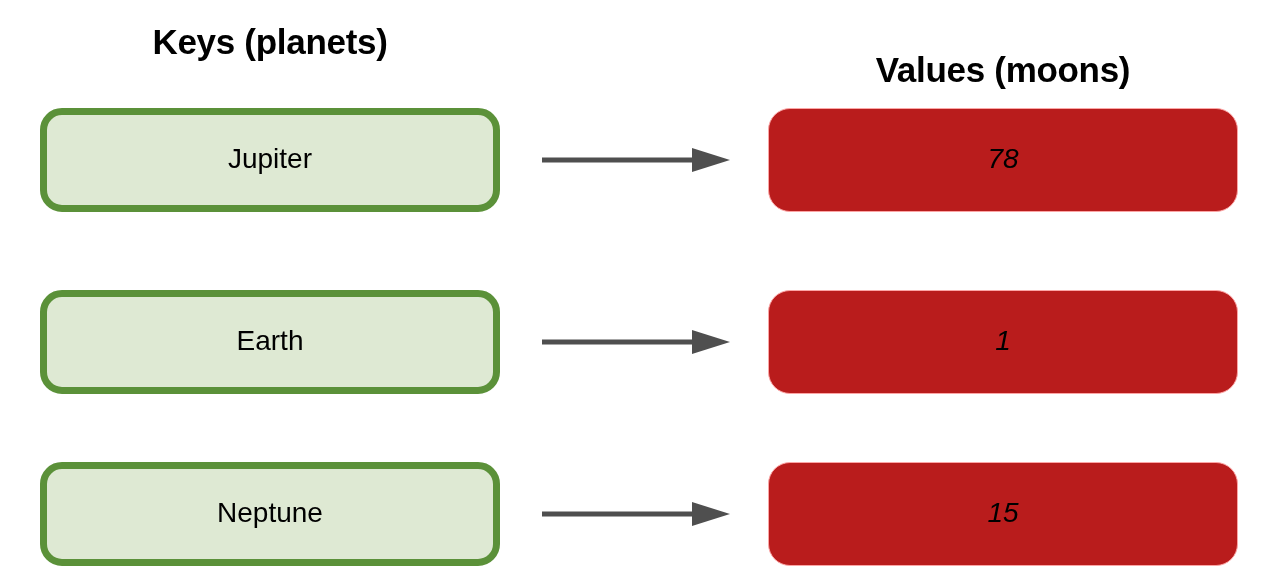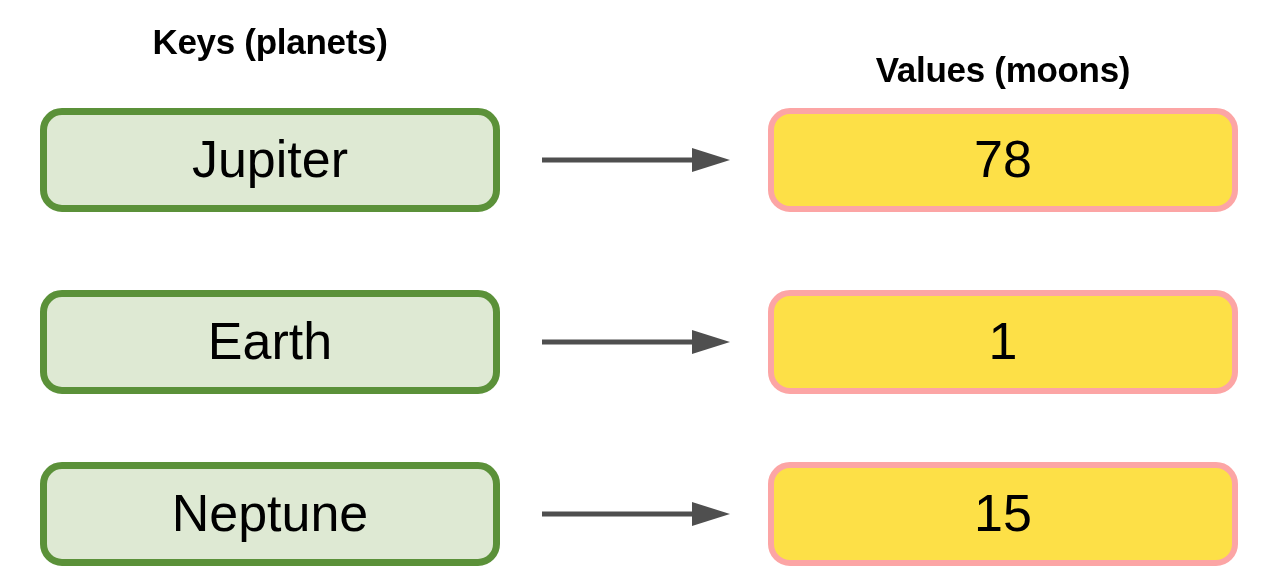--- a/index.html
+++ b/index.html
@@ -62,37 +62,38 @@
   
   .box {
     position: absolute;
     top: 0;
     height: 104px;
     box-sizing: border-box;
     border-radius: 22px;
     display: flex;
     align-items: center;
     justify-content: center;
-    font-size: 52px;
+    font-size: 28px;
     color: #000000;
     line-height: 1;
   }
 
   .key-box {
     left: 40px;
     width: 460px;
     background: #dee9d3;
     border: 7px solid #5b9139;
   }
 
   .value-box {
     left: 768px;
     width: 470px;
-    background: #fde047;
-    border: 6px solid #fca5a5;
+    background: #b91c1c;
+    border: 1px solid #fca5a5;
+    font-style: italic;
   }
 
   .box-label {
     display: block;
     transform: translateY(-1px);
   }
 
   
   .arrow {
     position: absolute;

